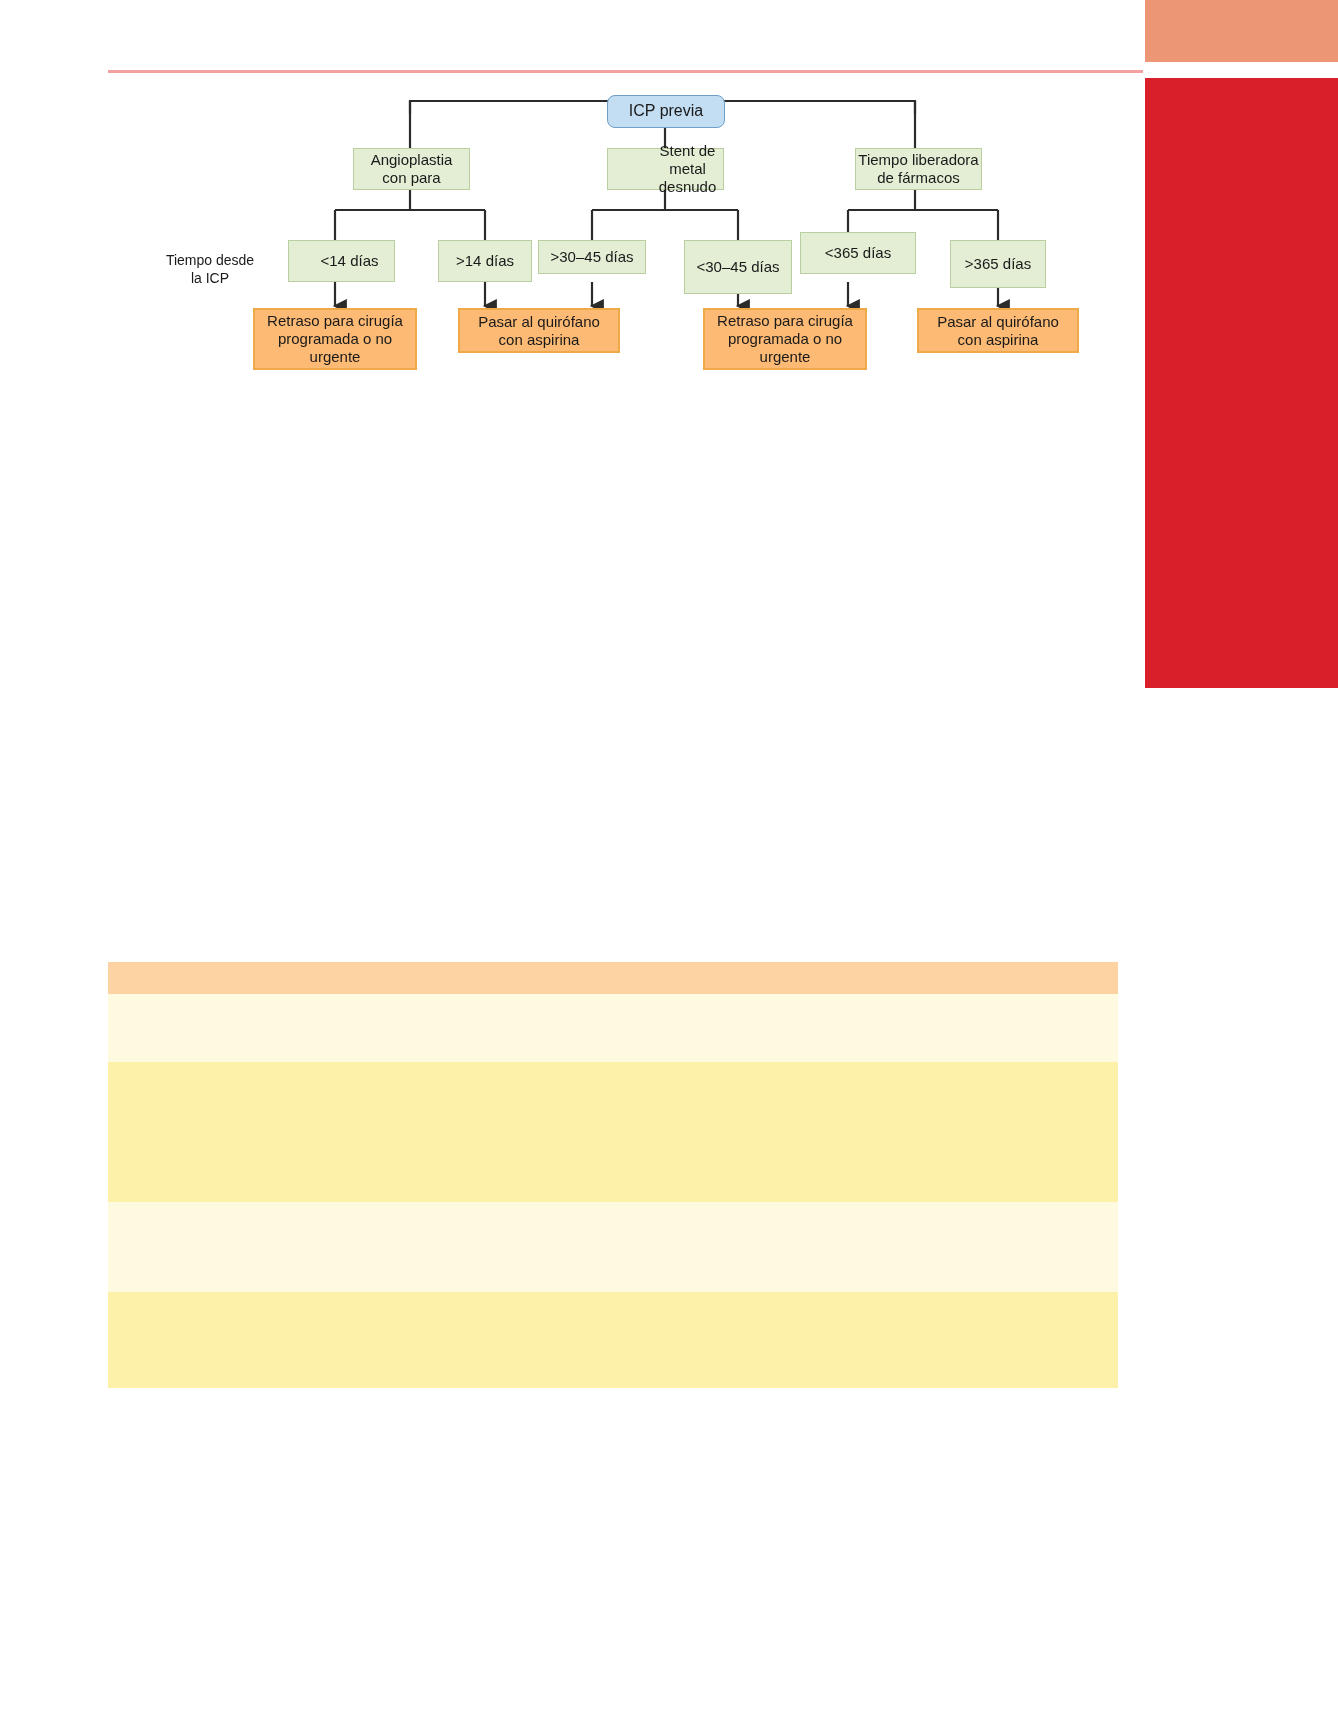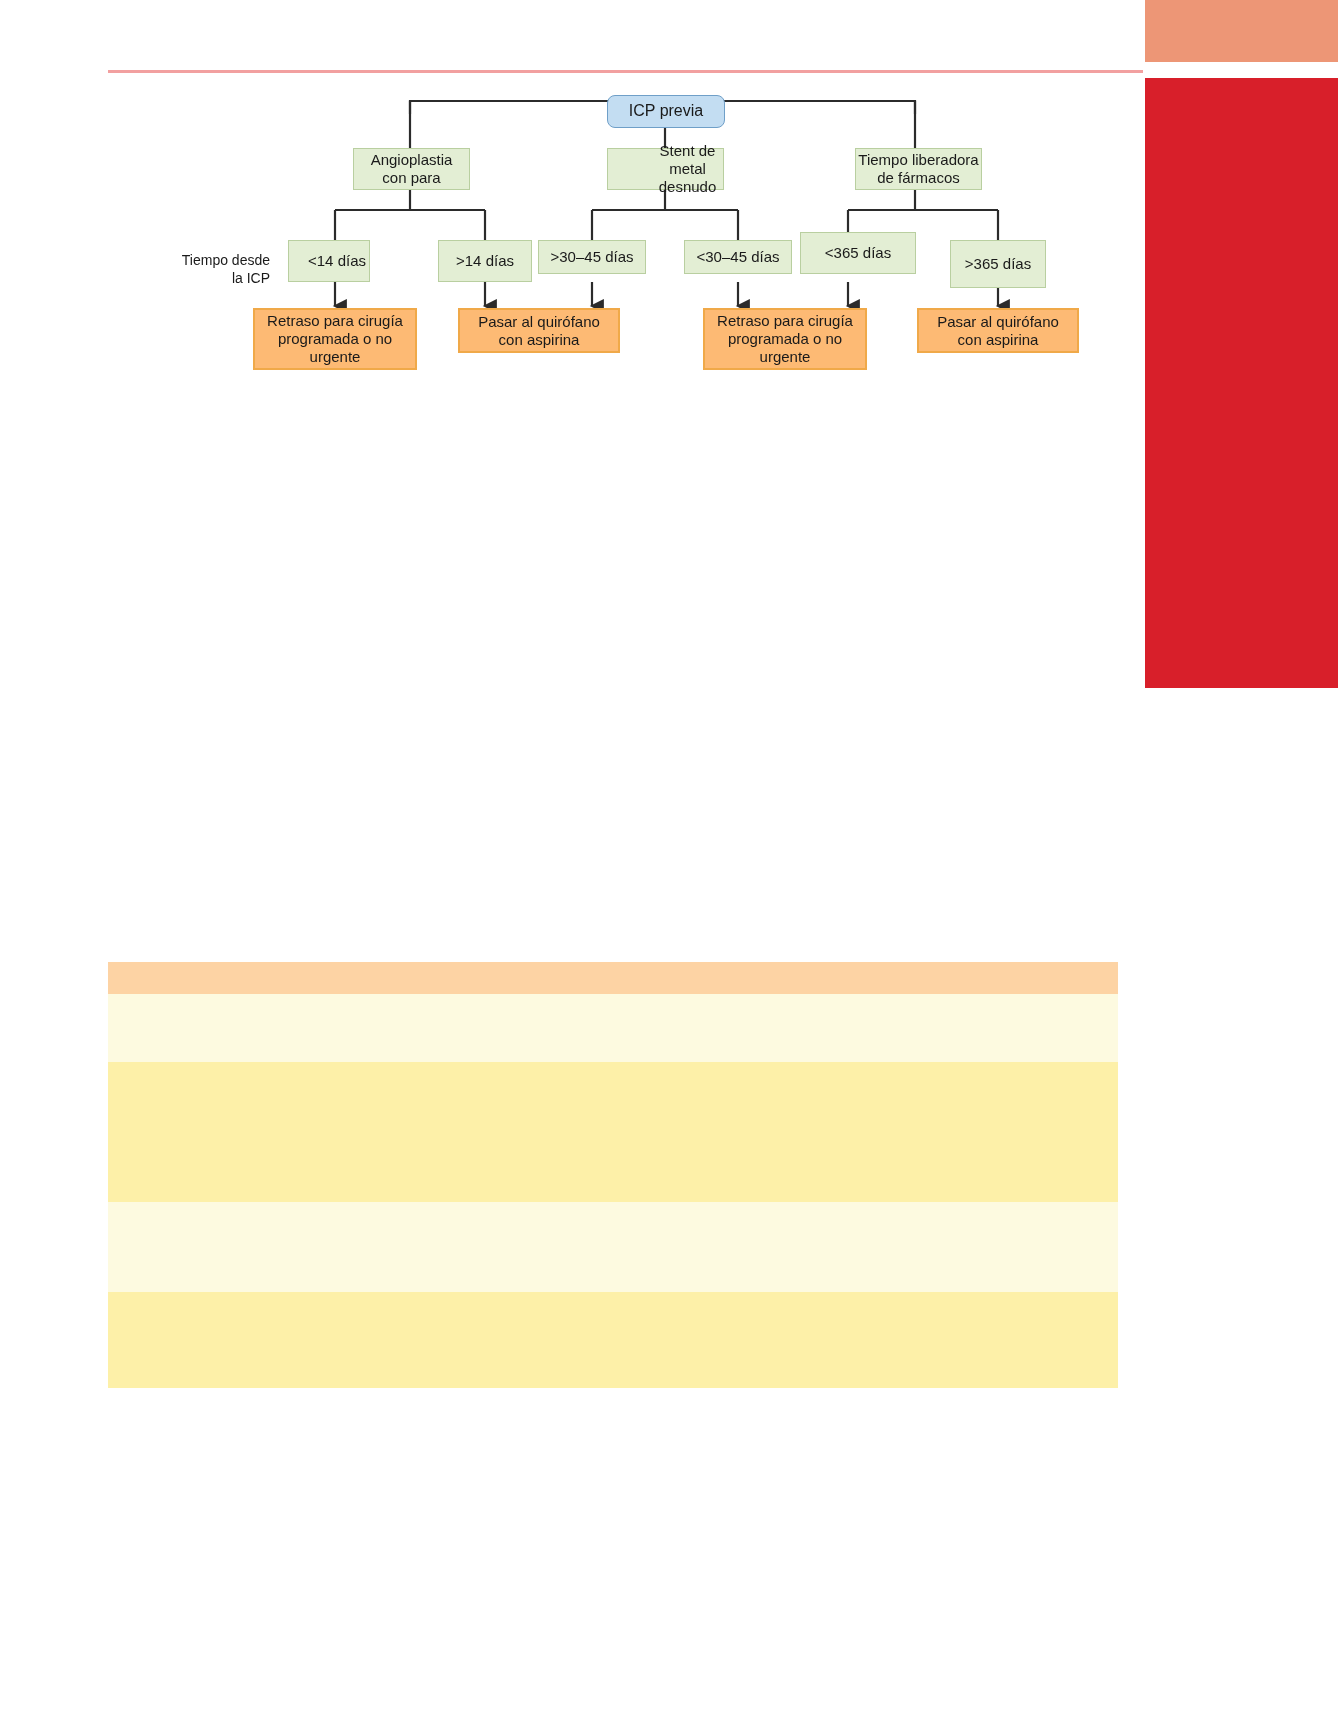--- a/index.html
+++ b/index.html
@@ -93,21 +93,21 @@
     border: 2px solid #f0a949;
     font-size: 15px;
     padding: 4px 6px;
   }
 
   .axis-label {
     position: absolute;
     font-size: 14px;
     color: #1a1a1a;
     line-height: 1.3;
-    text-align: right;
+    text-align: center;
     white-space: pre-line;
   }
 
   .chart svg {
     position: absolute;
     left: 0;
     top: 0;
     width: 100%;
     height: 100%;
     overflow: visible;
@@ -188,27 +188,27 @@
 
     <div class="node node-branch" style="left:353px; top:60px; width:117px; height:42px;">Angioplastia
 con para</div>
 
     <div class="node node-branch" style="left:607px; top:60px; width:117px; height:42px;padding-left:44px;">Stent de
 metal desnudo</div>
 
     <div class="node node-branch" style="left:855px; top:60px; width:127px; height:42px;">Tiempo liberadora
 de fármacos</div>
 
-    <div class="node node-time" style="left:288px; top:152px; width:82px; height:42px;padding-left:16px;">&lt;14 días</div>
+    <div class="node node-time" style="left:288px; top:152px; width:107px; height:42px;padding-left:16px;">&lt;14 días</div>
 
     <div class="node node-time" style="left:438px; top:152px; width:94px; height:42px;">&gt;14 días</div>
 
     <div class="node node-time" style="left:538px; top:152px; width:108px; height:34px;">&gt;30–45 días</div>
 
-    <div class="node node-time" style="left:684px; top:152px; width:108px; height:34px;">&lt;30–45 días</div>
+    <div class="node node-time" style="left:684px; top:152px; width:108px; height:54px;">&lt;30–45 días</div>
 
     <div class="node node-time" style="left:800px; top:144px; width:116px; height:42px;">&lt;365 días</div>
 
     <div class="node node-time" style="left:950px; top:152px; width:96px; height:48px;">&gt;365 días</div>
 
     <div class="node node-outcome" style="left:253px; top:220px; width:164px; height:62px;">Retraso para cirugía
 programada o no
 urgente</div>
 
     <div class="node node-outcome" style="left:458px; top:220px; width:162px; height:45px;">Pasar al quirófano

